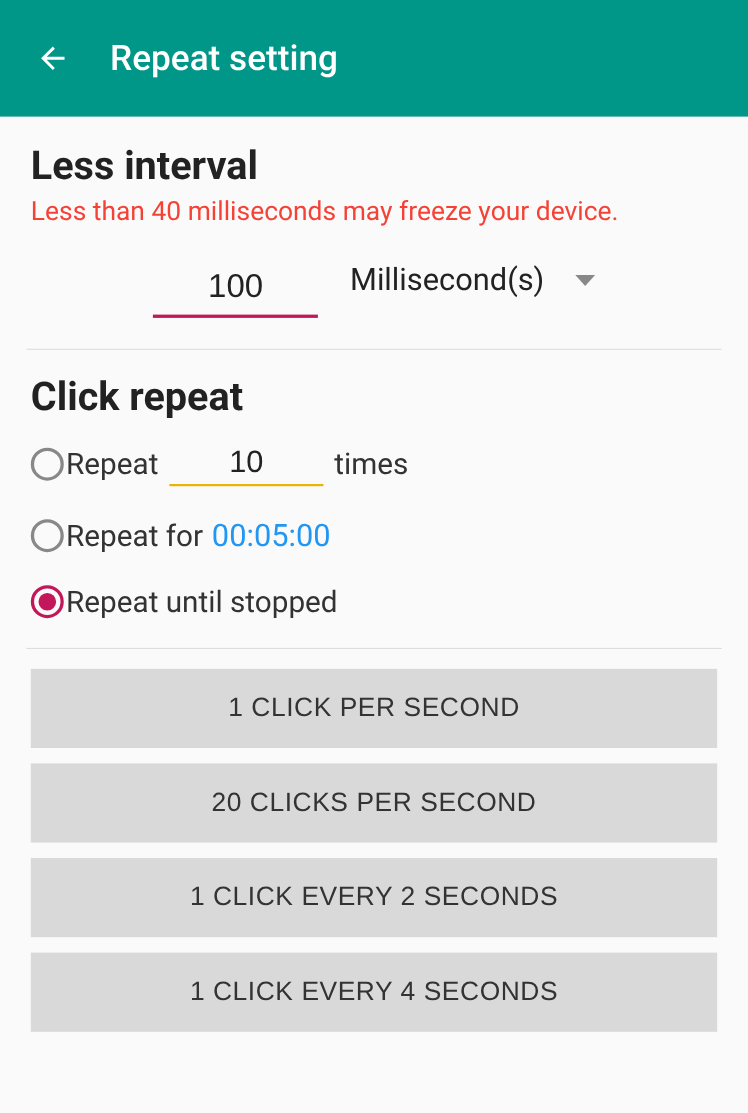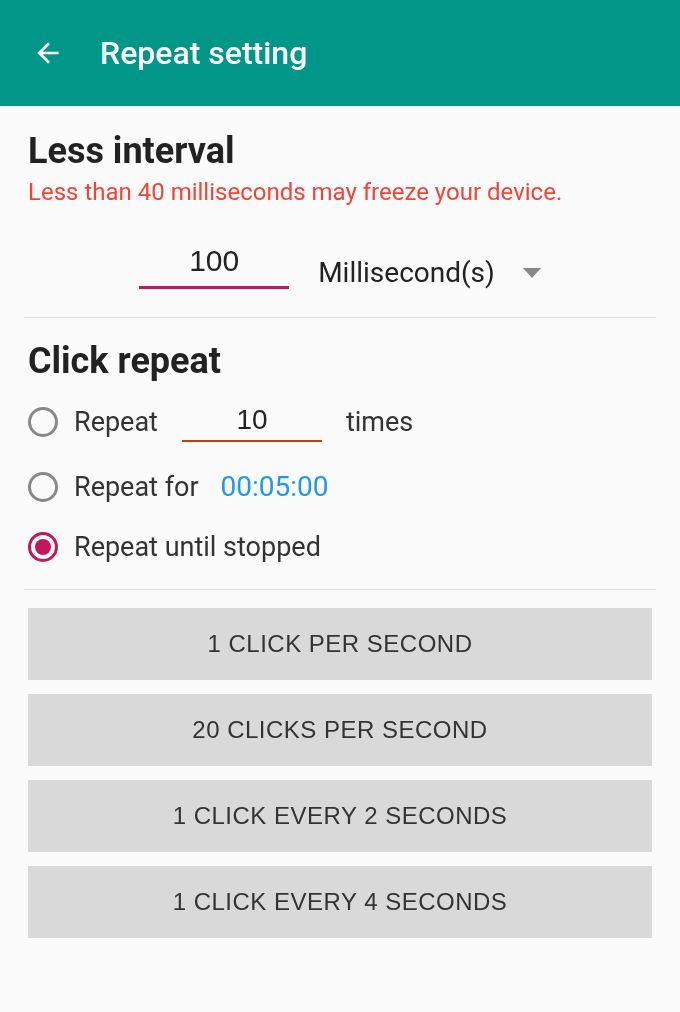--- a/index.html
+++ b/index.html
@@ -37,21 +37,21 @@
     margin-bottom: 6px;
   }
   .warning {
     font-size: 24px;
     color: #f44336;
     margin-bottom: 32px;
   }
   
   .interval-row {
     display: flex;
-    align-items: flex-end;
+    align-items: flex-start;
     justify-content: center;
     gap: 29px;
     margin-bottom: 28px;
   }
   .interval-input {
     width: 150px;
     border: none;
     border-bottom: 3px solid #c2185b;
     background: transparent;
     font-size: 30px;
@@ -77,21 +77,21 @@
   
   .divider {
     height: 1px;
     background: #ddd;
     margin: 0 -4px 22px -4px;
   }
   
   .repeat-option {
     display: flex;
     align-items: center;
-    gap: 16px;
+    gap: 2px;
     padding: 14px 0;
     font-size: 27px;
     color: #333;
   }
   .radio {
     width: 30px; height: 30px;
     border-radius: 50%;
     border: 3px solid #888;
     position: relative;
     flex-shrink: 0;
@@ -105,21 +105,21 @@
     position: absolute;
     top: 50%; left: 50%;
     width: 16px; height: 16px;
     background: #c2185b;
     border-radius: 50%;
     transform: translate(-50%, -50%);
   }
   .times-input {
     width: 140px;
     border: none;
-    border-bottom: 2px solid #c2410c;
+    border-bottom: 2px solid #eab308;
     background: transparent;
     font-size: 28px;
     text-align: center;
     padding: 2px 0 4px 0;
     color: #222;
     outline: none;
     margin: 0 8px;
   }
   .duration-value {
     color: #2196f3;

